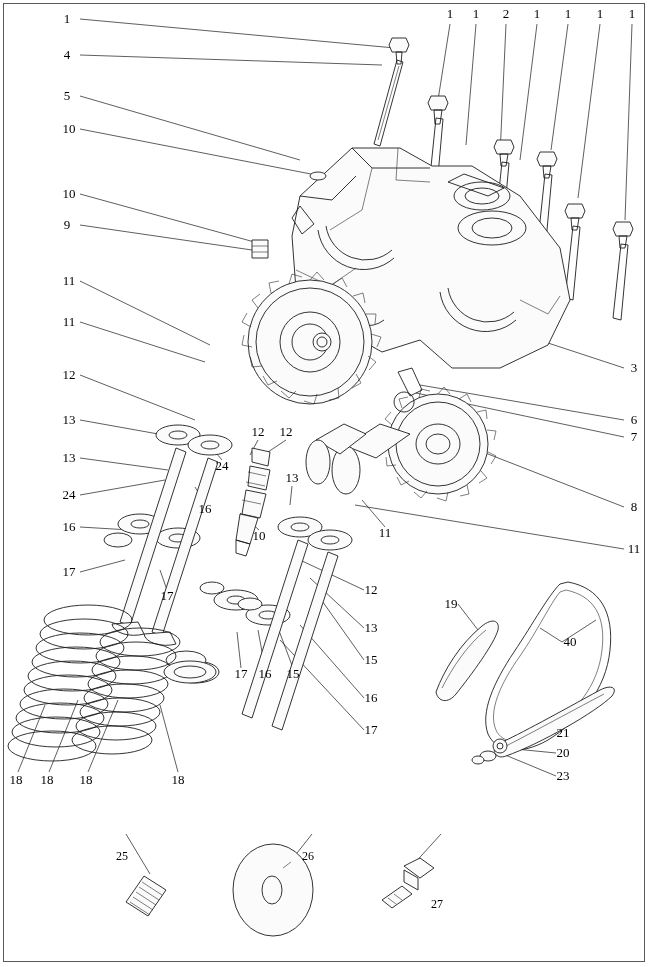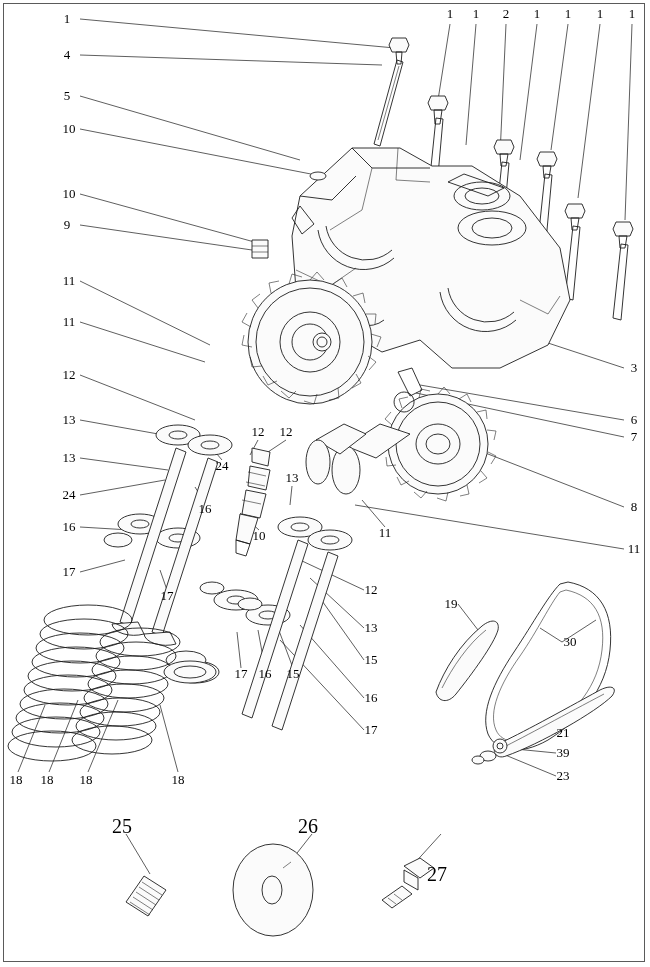--- a/index.html
+++ b/index.html
@@ -28,21 +28,22 @@
     position: absolute;
     font-family: "Liberation Serif", serif;
     font-size: 13px;
     color: #000000;
     line-height: 14px;
     white-space: nowrap;
     transform: translate(-50%, -50%);
     letter-spacing: 0px;
   }
   .callout.big {
-    font-size: 20px;
+    font-size: 12px;
+    margin-top: 30px;
   }
   .frame {
     position: absolute;
     left: 3px;
     top: 3px;
     width: 642px;
     height: 959px;
     border: 1px solid #5a5a5a;
     box-sizing: border-box;
   }
@@ -435,23 +436,23 @@
     <div class="callout" style="left:241px; top:674px;">17</div>
     <div class="callout" style="left:265px; top:674px;">16</div>
     <div class="callout" style="left:293px; top:674px;">15</div>
 
     <div class="callout" style="left:16px;  top:780px;">18</div>
     <div class="callout" style="left:47px;  top:780px;">18</div>
     <div class="callout" style="left:86px;  top:780px;">18</div>
     <div class="callout" style="left:178px; top:780px;">18</div>
 
     <div class="callout" style="left:451px; top:604px;">19</div>
-    <div class="callout" style="left:570px; top:642px;">30</div>
+    <div class="callout" style="left:570px; top:642px;">40</div>
     <div class="callout" style="left:563px; top:733px;">21</div>
-    <div class="callout" style="left:563px; top:753px;">39</div>
+    <div class="callout" style="left:563px; top:753px;">20</div>
     <div class="callout" style="left:563px; top:776px;">23</div>
 
     <div class="callout big" style="left:122px; top:826px;">25</div>
     <div class="callout big" style="left:308px; top:826px;font-family:Liberation Serif, serif;">26</div>
     <div class="callout big" style="left:437px; top:874px;">27</div>
   </div>
 
 </div>
 
 </body></html>

